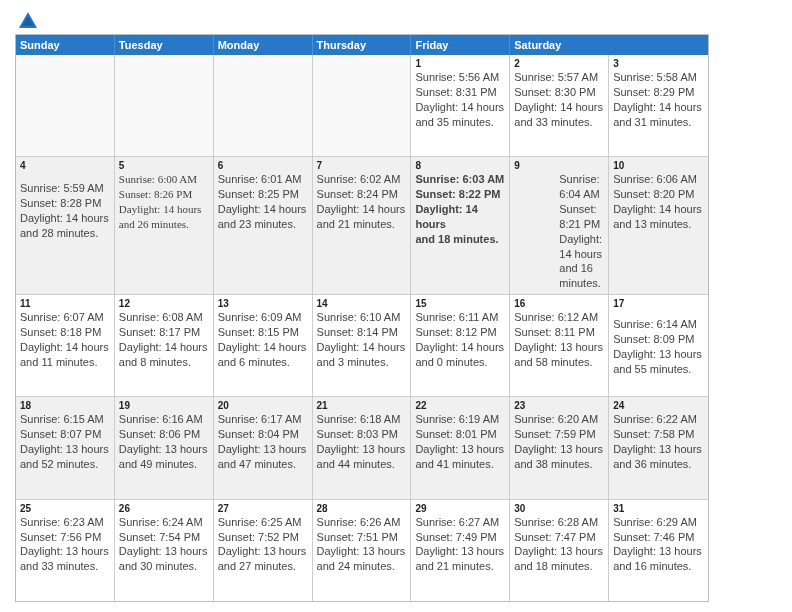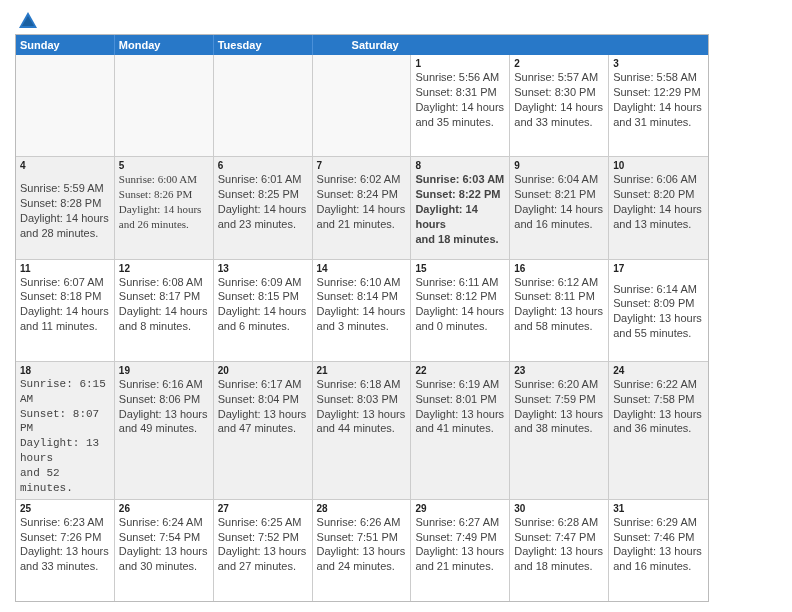--- a/index.html
+++ b/index.html
@@ -52,21 +52,21 @@
       background: #2878c8;
     }
     .cal-header-cell {
       color: #fff;
       font-size: 11px;
       font-weight: bold;
       padding: 4px 4px;
       text-align: left;
       border-right: 1px solid #4a90d9;
     }
-    .cal-header-cell:last-child { border-right: none; margin-left: 35px; }
+    .cal-header-cell:last-child { border-right: none; }
     .cal-body {
       flex: 1;
       display: flex;
       flex-direction: column;
     }
     .cal-row {
       display: grid;
       grid-template-columns: repeat(7, 1fr);
       flex: 1;
       border-bottom: 1px solid #ccc;
@@ -116,22 +116,24 @@
     </div>
     <div class="title-block">
       <div class="month-title"></div>
       <div class="location"></div>
     </div>
   </div>
 
   <div class="calendar outer-border">
     <div class="cal-header">
       <div class="cal-header-cell">Sunday</div>
+      <div class="cal-header-cell">Tuesday</div>
       <div class="cal-header-cell">Monday</div>
-      <div class="cal-header-cell">Tuesday</div>
+      <div class="cal-header-cell">Thursday</div>
+      <div class="cal-header-cell">Friday</div>
       <div class="cal-header-cell">Saturday</div>
     </div>
     <div class="cal-body" id="cal-body">
     <div class="cal-row">
           <div class="cal-cell empty"></div>
           <div class="cal-cell empty"></div>
           <div class="cal-cell empty"></div>
           <div class="cal-cell empty"></div>
           <div class="cal-cell">
             <div class="day-num">1</div>
@@ -143,21 +145,21 @@
           <div class="cal-cell">
             <div class="day-num">2</div>
             <div class="cell-info" style="white-space: pre-line;">Sunrise: 5:57 AM
 Sunset: 8:30 PM
 Daylight: 14 hours
 and 33 minutes.</div>
           </div>
           <div class="cal-cell">
             <div class="day-num">3</div>
             <div class="cell-info" style="white-space: pre-line;">Sunrise: 5:58 AM
-Sunset: 12:29 PM
+Sunset: 8:29 PM
 Daylight: 14 hours
 and 31 minutes.</div>
           </div>
         </div>
         <div class="cal-row">
           <div class="cal-cell shaded">
             <div class="day-num">4</div>
             <div class="cell-info" style="white-space: pre-line; margin-top: 10px;">Sunrise: 5:59 AM
 Sunset: 8:28 PM
 Daylight: 14 hours
@@ -186,21 +188,21 @@
           </div>
           <div class="cal-cell shaded">
             <div class="day-num">8</div>
             <div class="cell-info" style="white-space: pre-line; font-weight: bold;">Sunrise: 6:03 AM
 Sunset: 8:22 PM
 Daylight: 14 hours
 and 18 minutes.</div>
           </div>
           <div class="cal-cell shaded">
             <div class="day-num">9</div>
-            <div class="cell-info" style="white-space: pre-line;">Sunrise: 6:04 AM
+            <div class="cell-info" style="white-space: pre-line; margin-left: 45px;">Sunrise: 6:04 AM
 Sunset: 8:21 PM
 Daylight: 14 hours
 and 16 minutes.</div>
           </div>
           <div class="cal-cell shaded">
             <div class="day-num">10</div>
             <div class="cell-info" style="white-space: pre-line;">Sunrise: 6:06 AM
 Sunset: 8:20 PM
 Daylight: 14 hours
 and 13 minutes.</div>
@@ -253,21 +255,21 @@
             <div class="day-num">17</div>
             <div class="cell-info" style="white-space: pre-line; margin-top: 8px;">Sunrise: 6:14 AM
 Sunset: 8:09 PM
 Daylight: 13 hours
 and 55 minutes.</div>
           </div>
         </div>
         <div class="cal-row">
           <div class="cal-cell shaded">
             <div class="day-num">18</div>
-            <div class="cell-info" style="white-space: pre-line; font-family: Liberation Mono, monospace;">Sunrise: 6:15 AM
+            <div class="cell-info" style="white-space: pre-line;">Sunrise: 6:15 AM
 Sunset: 8:07 PM
 Daylight: 13 hours
 and 52 minutes.</div>
           </div>
           <div class="cal-cell shaded">
             <div class="day-num">19</div>
             <div class="cell-info" style="white-space: pre-line;">Sunrise: 6:16 AM
 Sunset: 8:06 PM
 Daylight: 13 hours
 and 49 minutes.</div>
@@ -305,21 +307,21 @@
             <div class="cell-info" style="white-space: pre-line;">Sunrise: 6:22 AM
 Sunset: 7:58 PM
 Daylight: 13 hours
 and 36 minutes.</div>
           </div>
         </div>
         <div class="cal-row">
           <div class="cal-cell">
             <div class="day-num">25</div>
             <div class="cell-info" style="white-space: pre-line;">Sunrise: 6:23 AM
-Sunset: 7:26 PM
+Sunset: 7:56 PM
 Daylight: 13 hours
 and 33 minutes.</div>
           </div>
           <div class="cal-cell">
             <div class="day-num">26</div>
             <div class="cell-info" style="white-space: pre-line;">Sunrise: 6:24 AM
 Sunset: 7:54 PM
 Daylight: 13 hours
 and 30 minutes.</div>
           </div>

